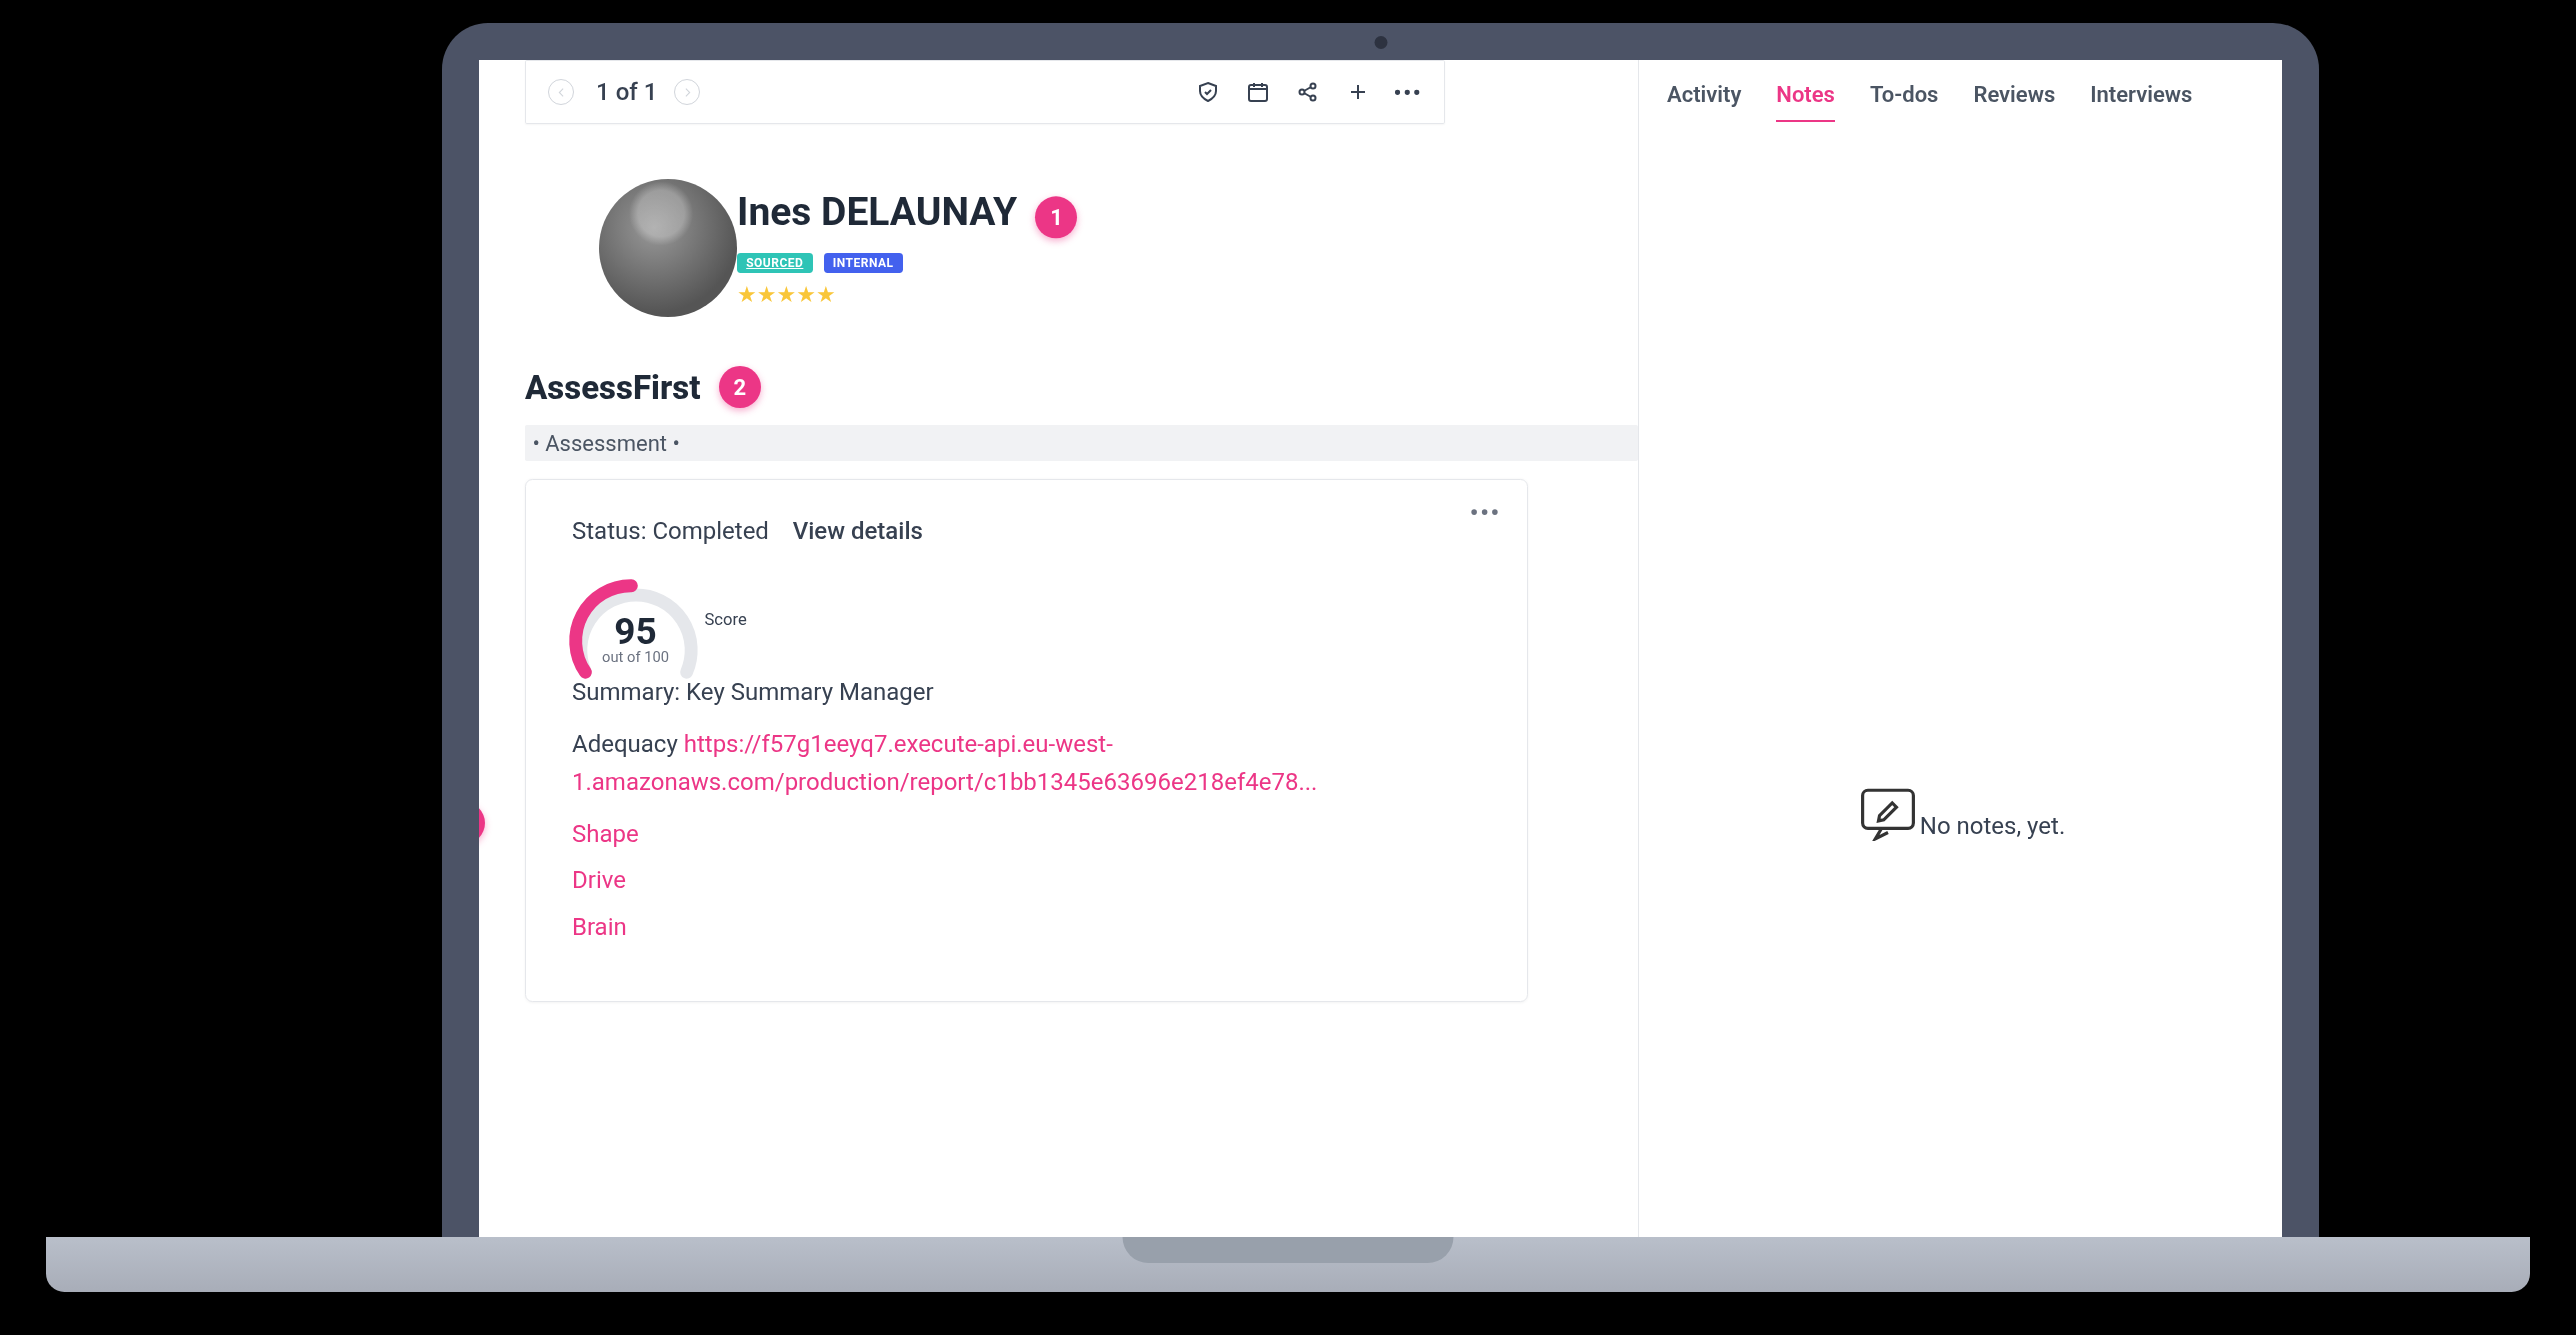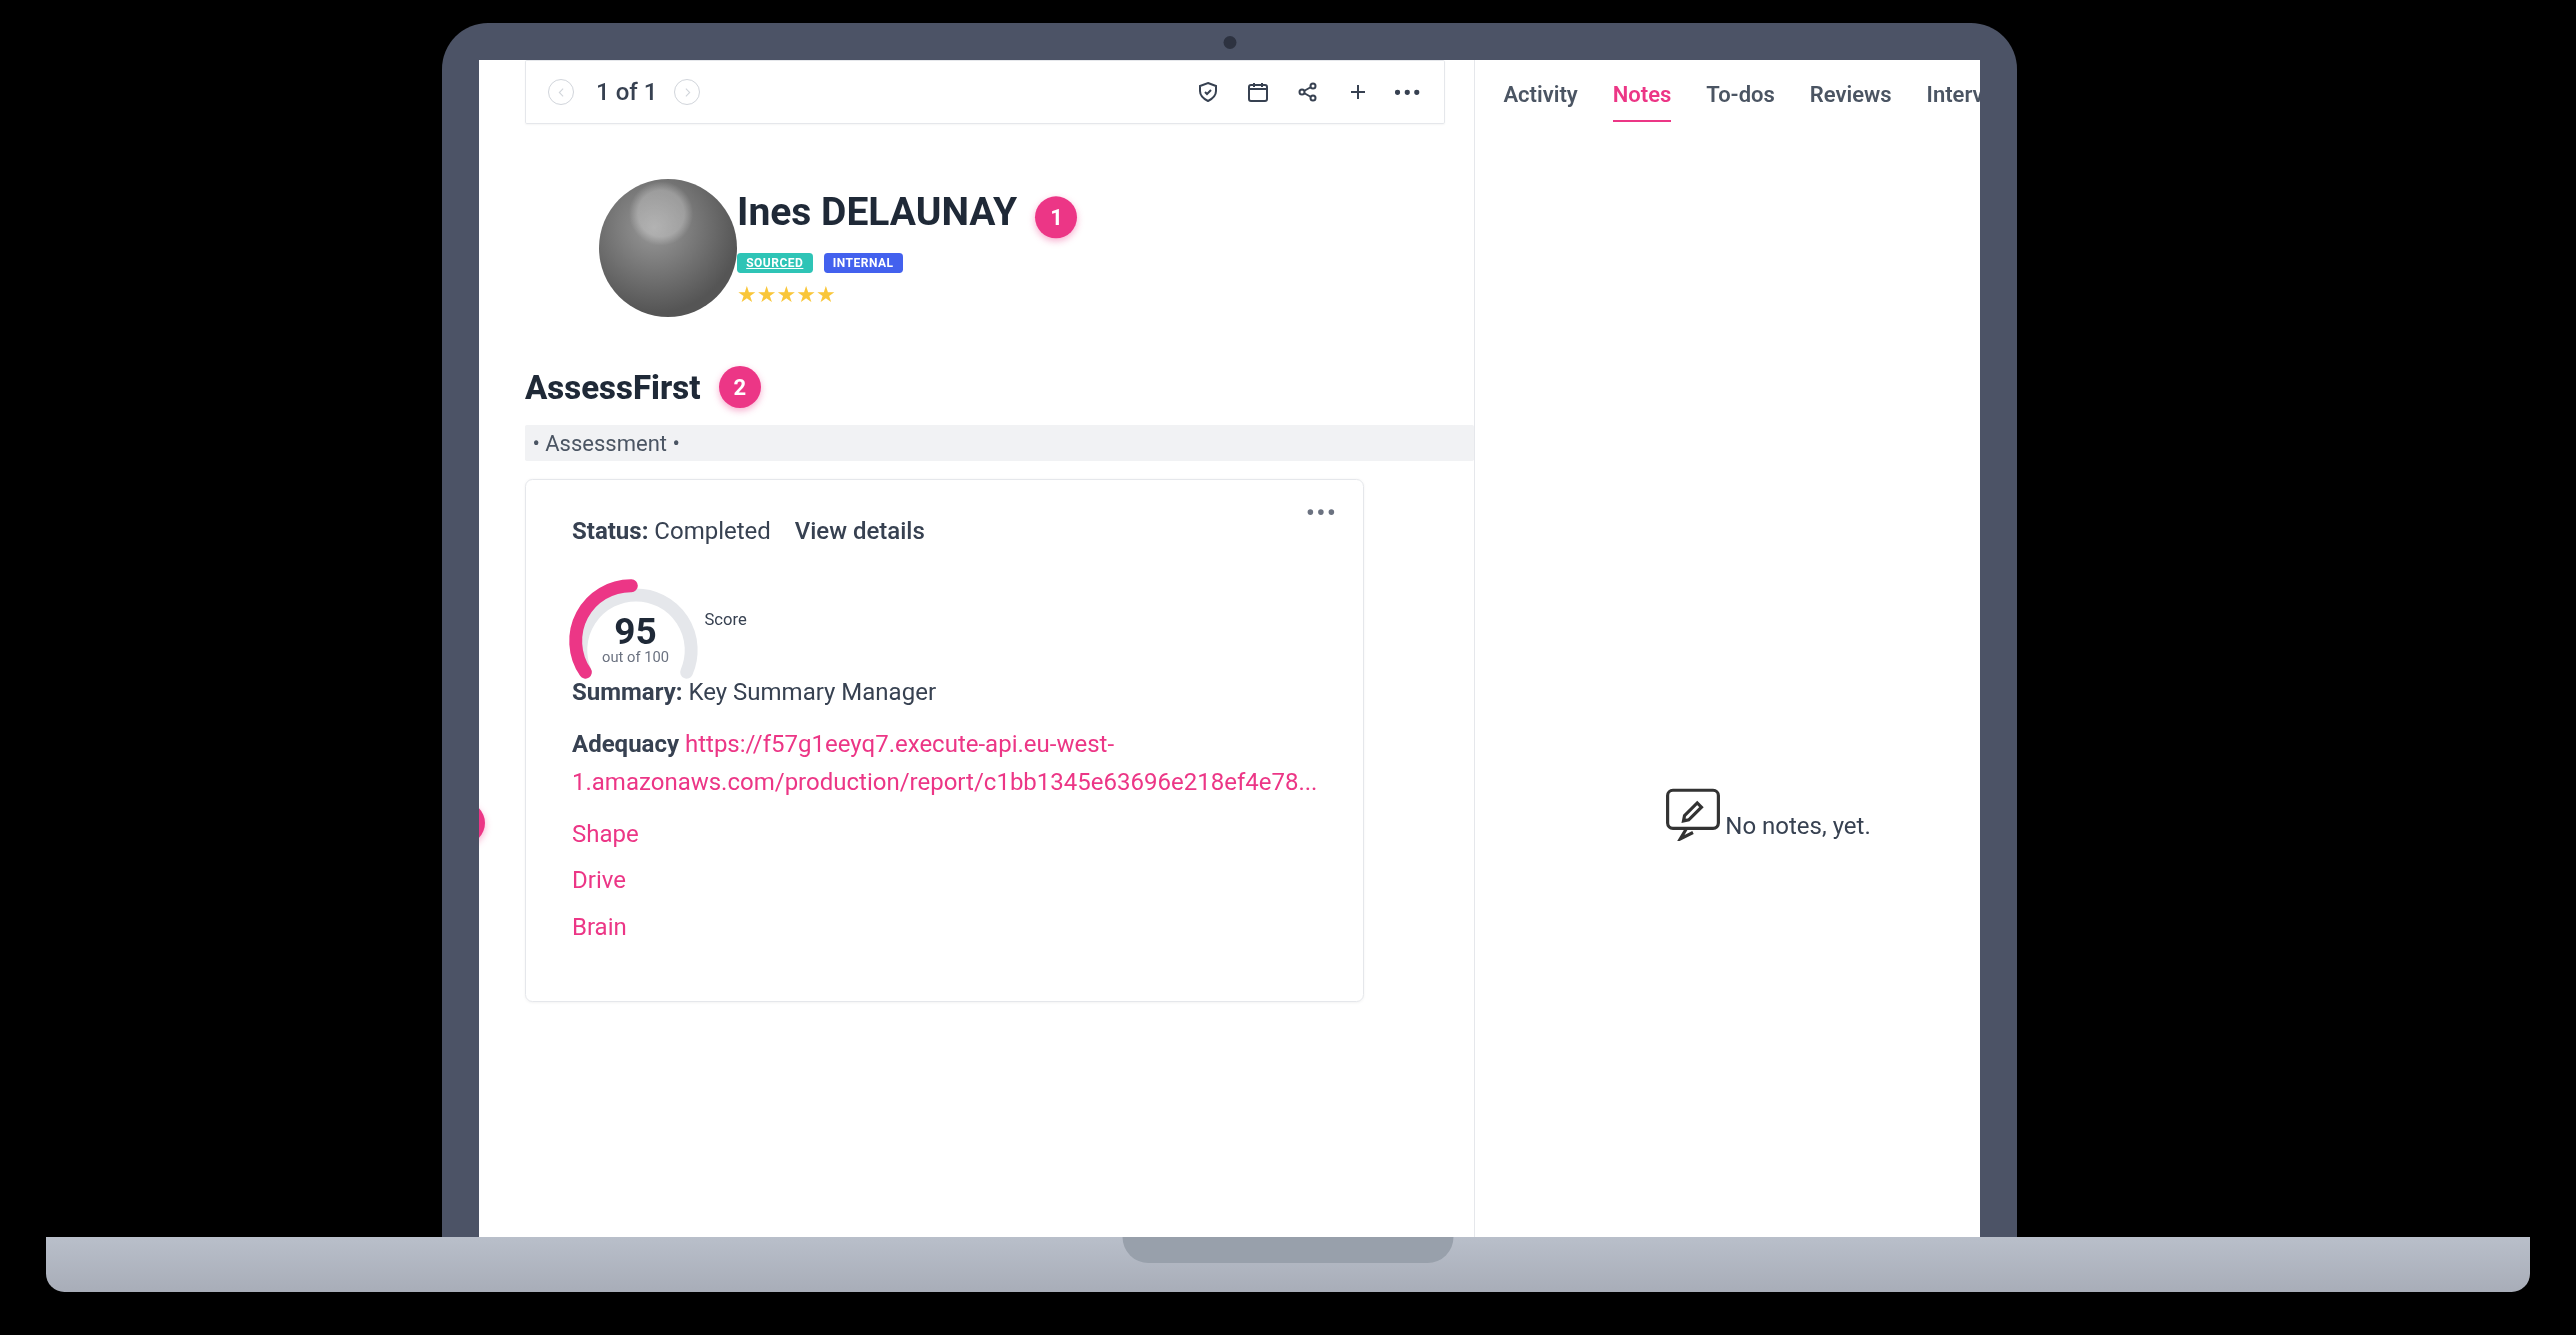--- a/index.html
+++ b/index.html
@@ -2,21 +2,21 @@
 <html style="font-size:14.7px"><head>
 <meta charset="utf-8">
 <style>
   * { box-sizing: border-box; margin: 0; padding: 0; font-family: -apple-system, BlinkMacSystemFont, "Segoe UI", Roboto, "Helvetica Neue", Arial, sans-serif; }
   body { background: #000; width: 2576px; height: 1336px; position: relative; overflow: hidden; }
 
   .laptop-frame {
     position: absolute;
     left: 442px;
     top: 23px;
-    width: 1575px;
+    width: 1877px;
     height: 1214px;
     background: #4c5366;
     border-radius: 46px 46px 0 0;
     padding: 37px 37px 0 37px;
   }
   .camera {
     position: absolute;
     top: 13px; left: 50%; transform: translateX(-50%);
     width: 13px; height: 13px; border-radius: 50%;
     background: #2d3240;
@@ -186,21 +186,21 @@
     margin: 0 110px 0 46px;
     padding: 37px 46px 42px 46px;
     position: relative;
     box-shadow: 0 0.9px 2.8px rgba(0,0,0,0.05);
   }
   .card .card-more {
     position: absolute; top: 18.4px; right: 26px;
     color: #6b7280; font-size: 24px; font-weight: 700; letter-spacing: 1.8px;
   }
   .row-line { font-size: 24px; color: #374151; margin-bottom: 13px; }
-  .row-line b { font-weight: 700; }
+  .row-line b { font-weight: 400; }
   .link { color: #ec3686; text-decoration: none; cursor: pointer; }
   .score-wrap { display: inline-flex; flex-direction: row; align-items: center; margin: 13px 0 20px -5.5px; position: relative; }
   .gauge { width: 138px; height: 87px; position: relative; }
   .gauge svg { width: 138px; height: 138px; position: absolute; top: 0; left: 0; }
   .score-num { font-size: 37px; font-weight: 700; color: #1f2937; position: absolute; top: 39px; left: 0; right: 0; text-align: center;}
   .score-out { font-size: 14.7px; color: #6b7280; position: absolute; top: 77px; left: 0; right: 0; text-align: center;}
   .score-label { font-size: 16.6px; color: #374151; margin-top: 9.2px; }
   .report-list { margin-top: 11px; }
   .report-list .link { display: block; font-size: 24px; margin: 18.4px 0; }
 

